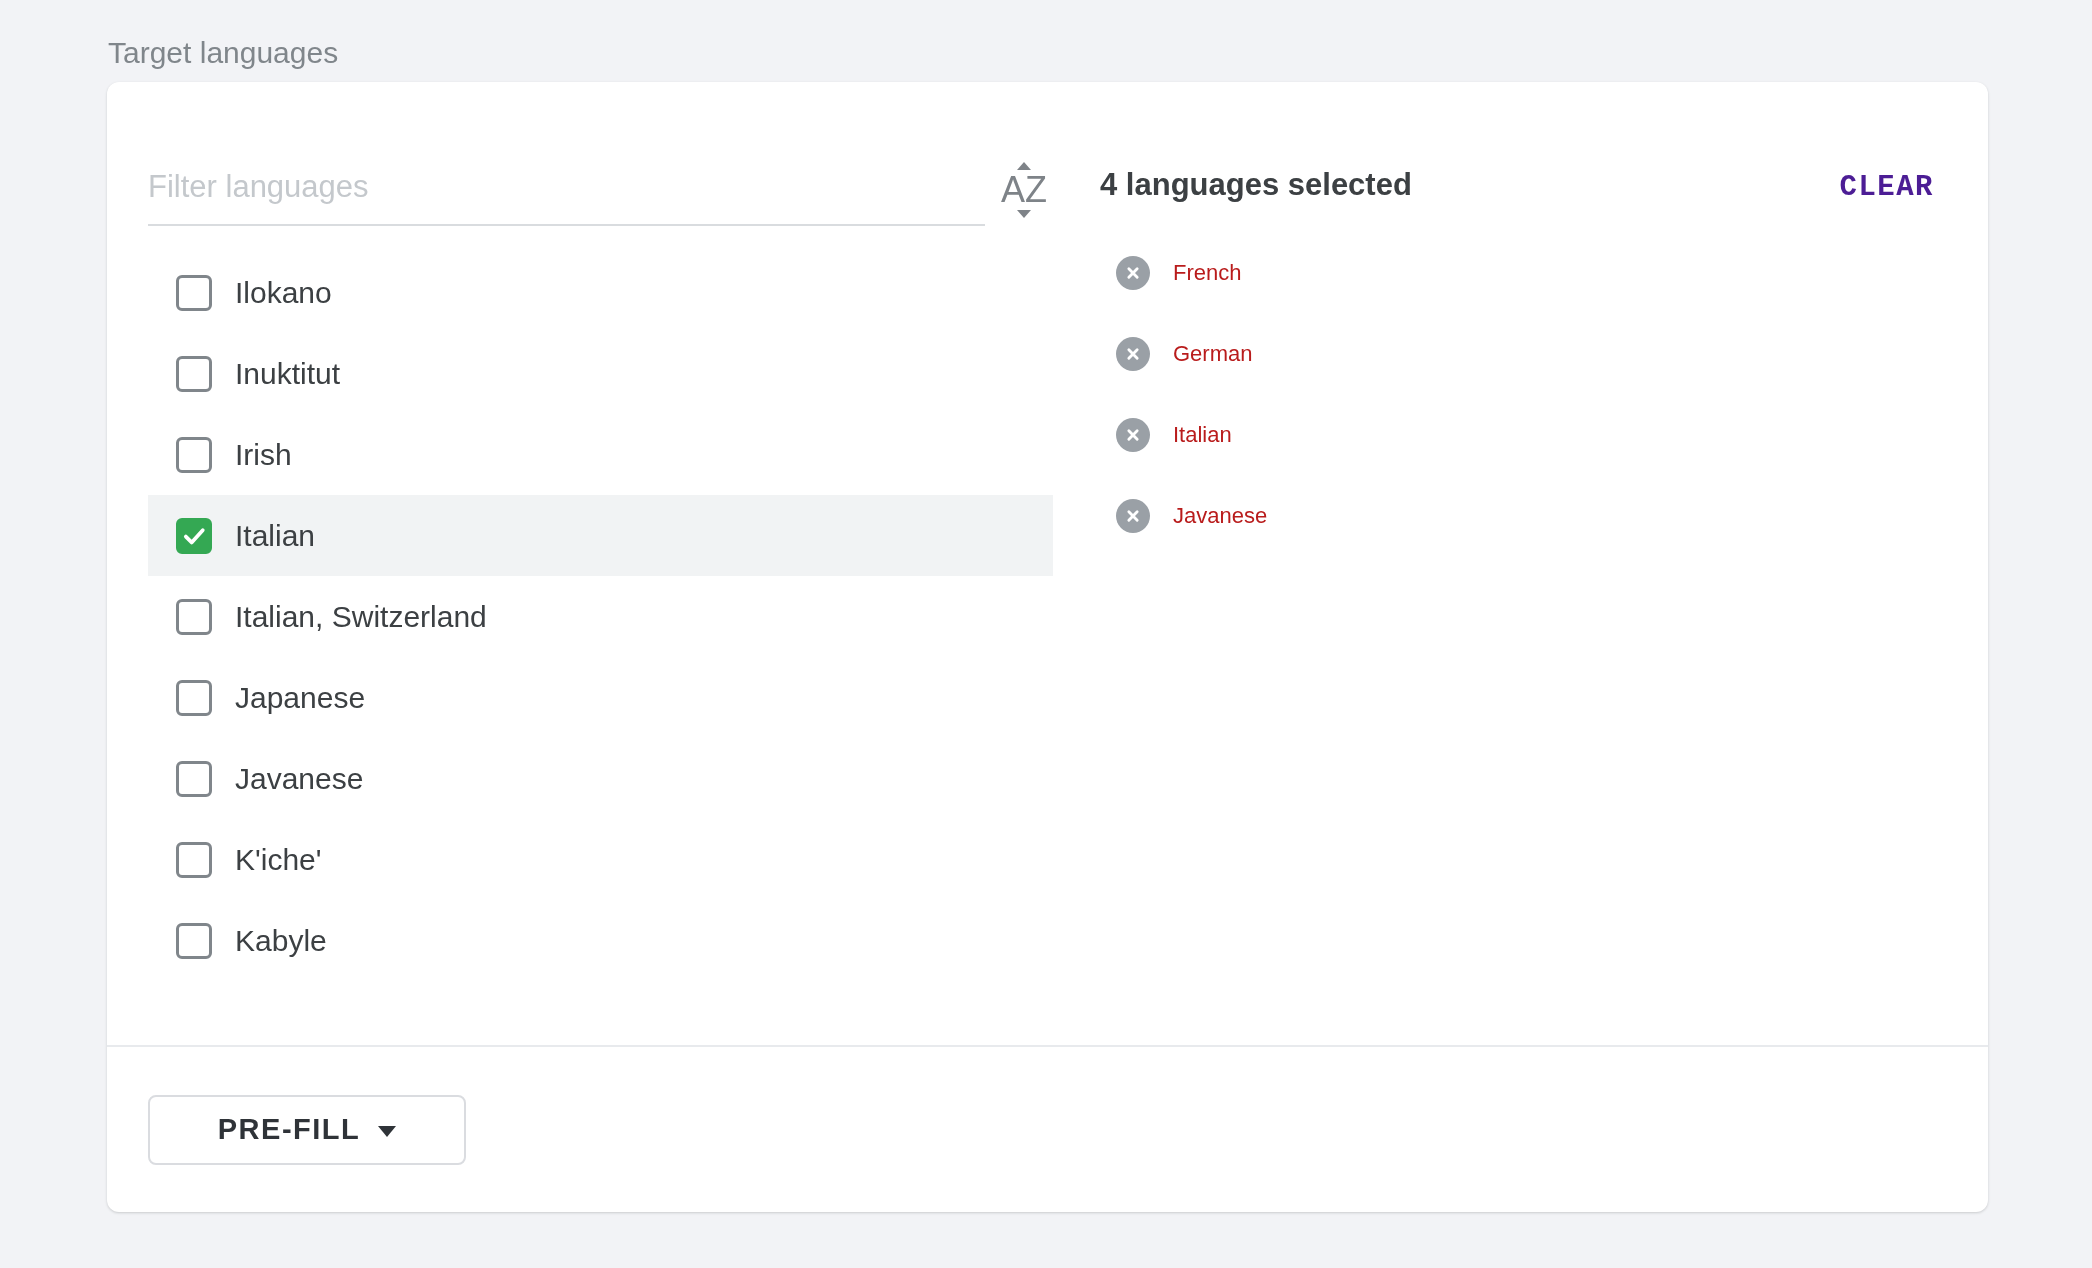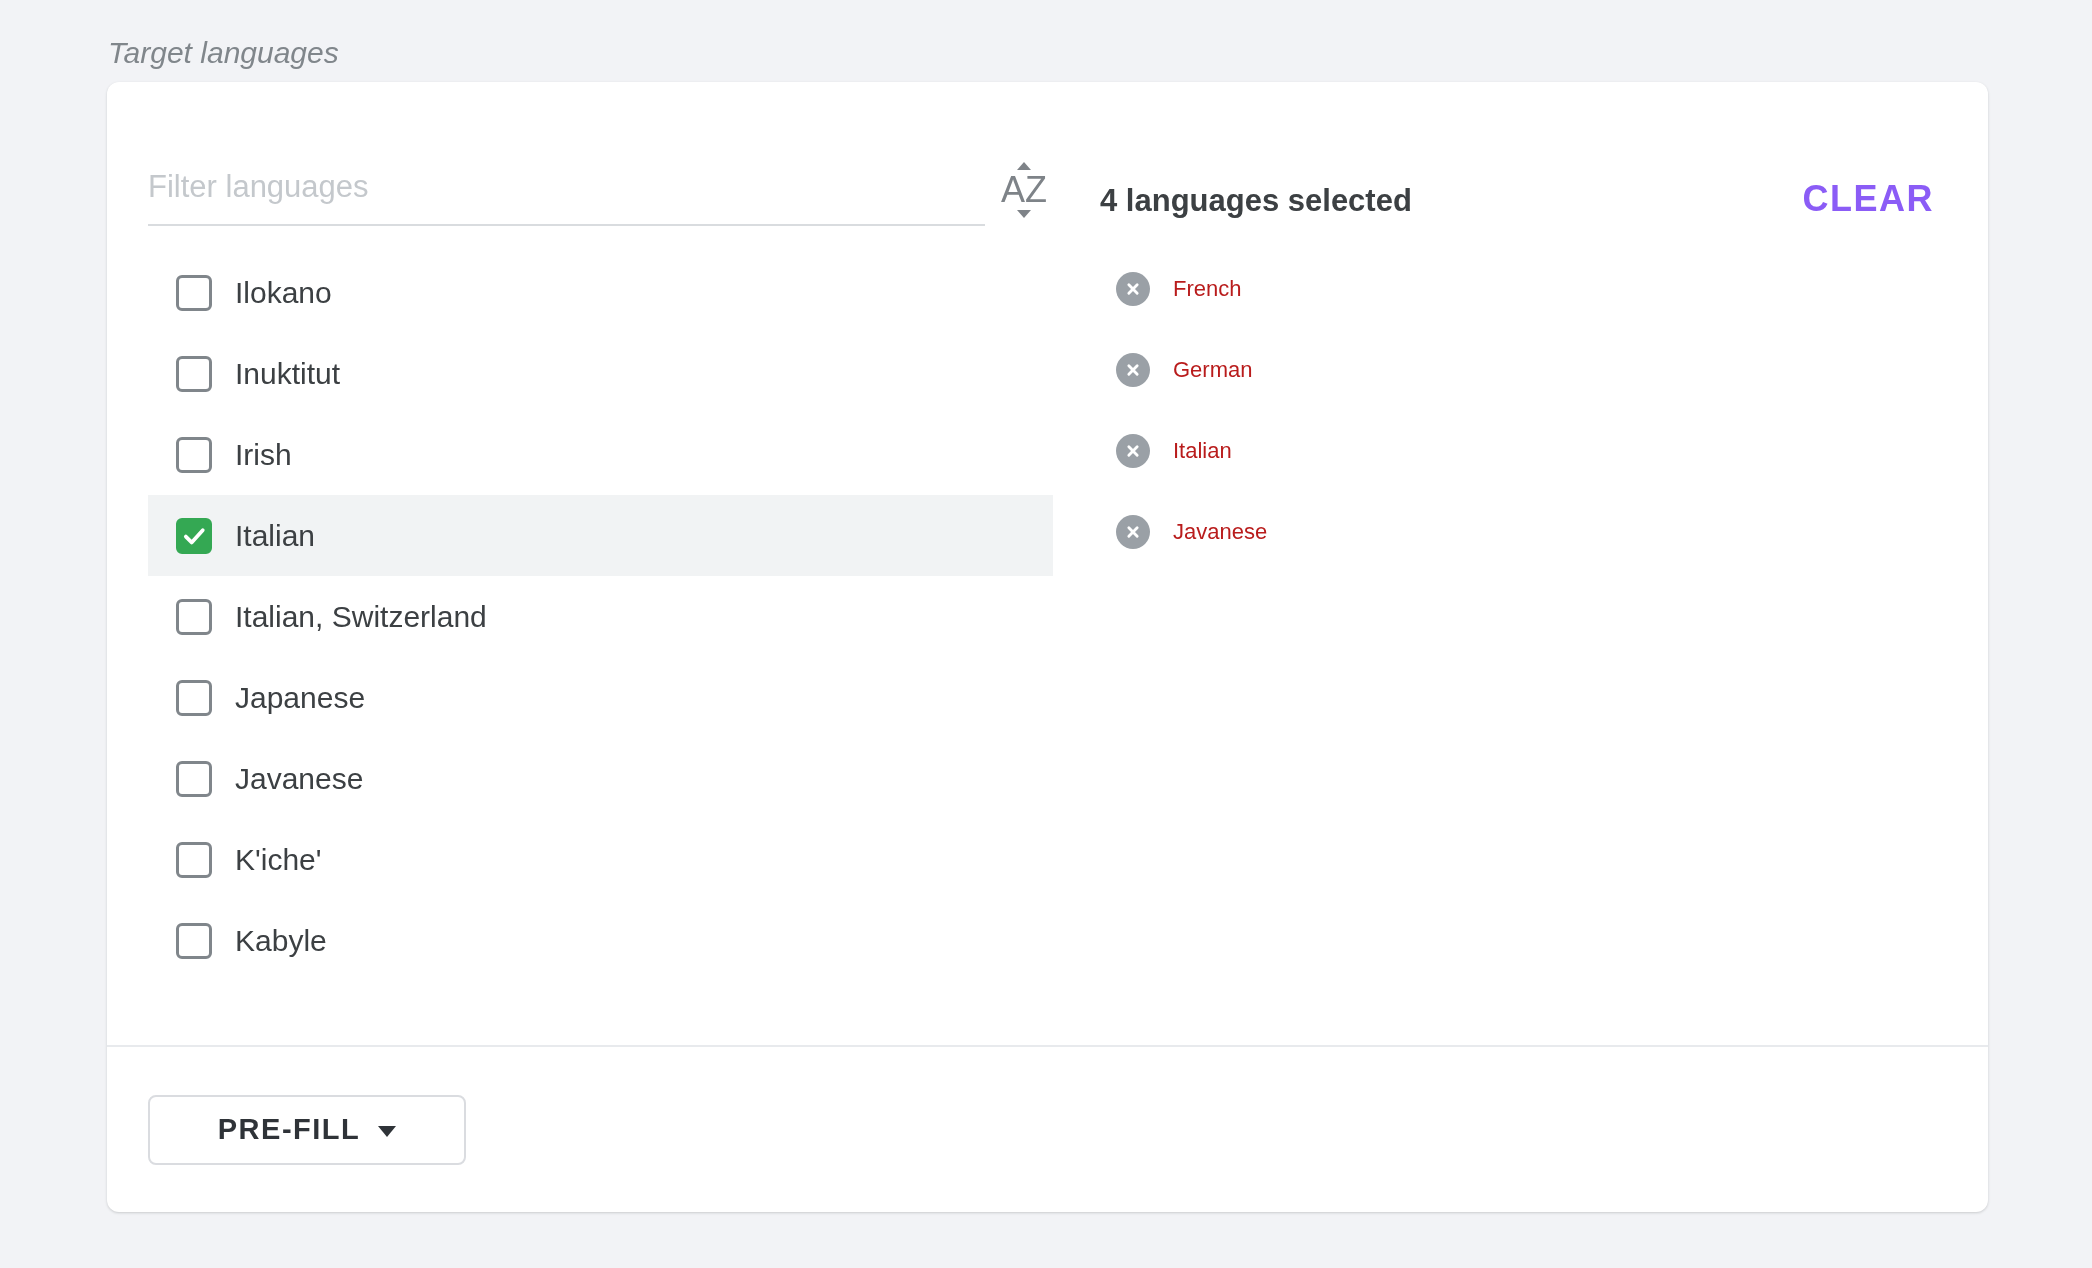--- a/index.html
+++ b/index.html
@@ -5,21 +5,21 @@
   html,body { margin:0; padding:0; }
   body {
     width:2092px; height:1268px; position:relative;
     background:#f2f3f6;
     font-family:"Liberation Sans", sans-serif;
     -webkit-font-smoothing:antialiased;
     overflow:hidden;
   }
   .page-label {
     position:absolute; left:108px; top:36px;
-    font-size:30px; color:#80868b;font-style:italic;
+    font-size:30px; color:#80868b;
   }
   .card {
     position:absolute; left:107px; top:82px;
     width:1881px; height:1130px;
     background:#ffffff; border-radius:12px;
     box-shadow:0 1px 3px rgba(60,64,67,.14), 0 1px 2px rgba(60,64,67,.08);
     display:flex; flex-direction:column; overflow:hidden;
   }
   .card-body { height:963px; display:flex; overflow:hidden; }
 
@@ -48,24 +48,24 @@
   .lang-row.highlighted { background:#f1f3f4; }
   .checkbox {
     width:36px; height:36px; box-sizing:border-box; flex:none;
     border:3px solid #80868b; border-radius:6px; background:#fff;
     display:flex; align-items:center; justify-content:center;
   }
   .checkbox.checked { border-color:#34a853; background:#34a853; }
   .lang-label { margin-left:23px; font-size:30px; color:#3c4043; white-space:nowrap; }
 
   
-  .right-pane { flex:1; box-sizing:border-box; padding:16px 54px 0 47px; display:flex; flex-direction:column; }
+  .right-pane { flex:1; box-sizing:border-box; padding:4px 54px 0 47px; display:flex; flex-direction:column; }
   .right-header { margin-top:80px; display:flex; align-items:baseline; justify-content:space-between; }
   .selected-count { font-size:31px; line-height:38px; font-weight:700; color:#3c4043; }
-  .clear-btn { font-size:36px; font-weight:700; color:#8b5cf6; letter-spacing:1.5px; cursor:pointer; }
+  .clear-btn { font-size:29px; font-weight:700; color:#4c1d95; letter-spacing:1.5px; cursor:pointer;font-family:Liberation Mono, monospace; }
   .selected-list { margin-top:28px; }
   .sel-row { height:81px; display:flex; align-items:center; padding-left:16px; }
   .remove-icon {
     width:34px; height:34px; border-radius:50%; flex:none;
     background:#9aa0a6; display:flex; align-items:center; justify-content:center;
     cursor:pointer;
   }
   .sel-label { margin-left:23px; font-size:22px; color:#b91c1c; white-space:nowrap; }
 
   

